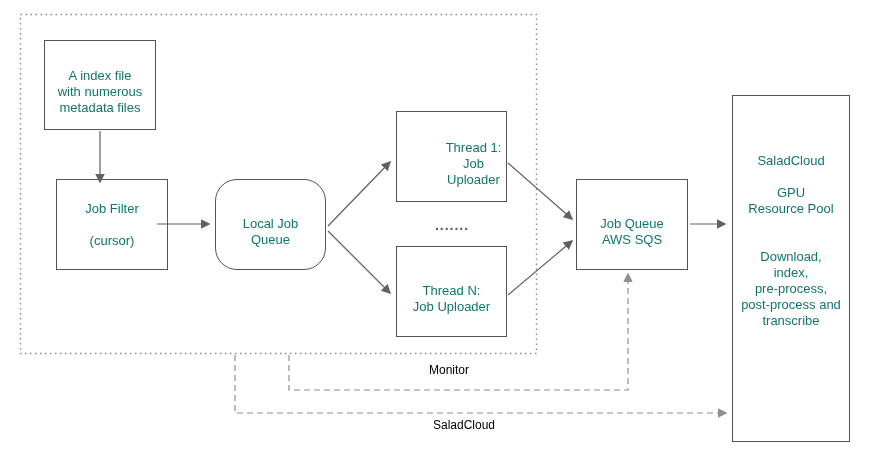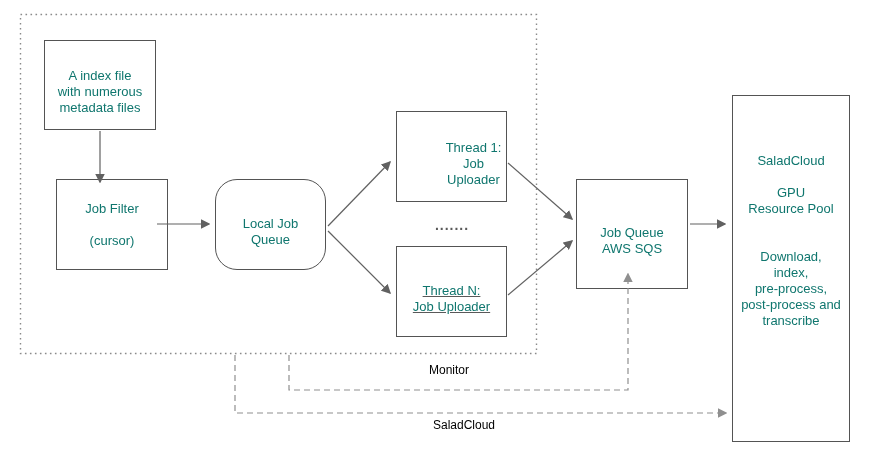--- a/index.html
+++ b/index.html
@@ -77,26 +77,26 @@
   <div class="node pad-t-14" style="left:215px; top:179px; width:111px; height:91px;border-radius:22px;">
     <span class="lbl">Local Job
 Queue</span>
   </div>
 
   <div class="node pad-t-14" style="left:396px; top:111px; width:111px; height:91px;padding-left:44px;">
     <span class="lbl">Thread 1:
 Job Uploader</span>
   </div>
 
-  <div class="node pad-t-14" style="left:396px; top:246px; width:111px; height:91px;text-decoration:underline;">
+  <div class="node pad-t-14" style="left:396px; top:246px; width:111px; height:91px;">
     <span class="lbl">Thread N:
 Job Uploader</span>
   </div>
 
-  <div class="node pad-t-14" style="left:576px; top:179px; width:112px; height:110px;">
+  <div class="node pad-t-14" style="left:576px; top:179px; width:112px; height:91px;">
     <span class="lbl">Job Queue
 AWS SQS</span>
   </div>
 
   <div class="node pad-b-56" style="left:732px; top:95px; width:118px; height:347px;">
     <span class="lbl">SaladCloud
 
 GPU
 Resource Pool
 

